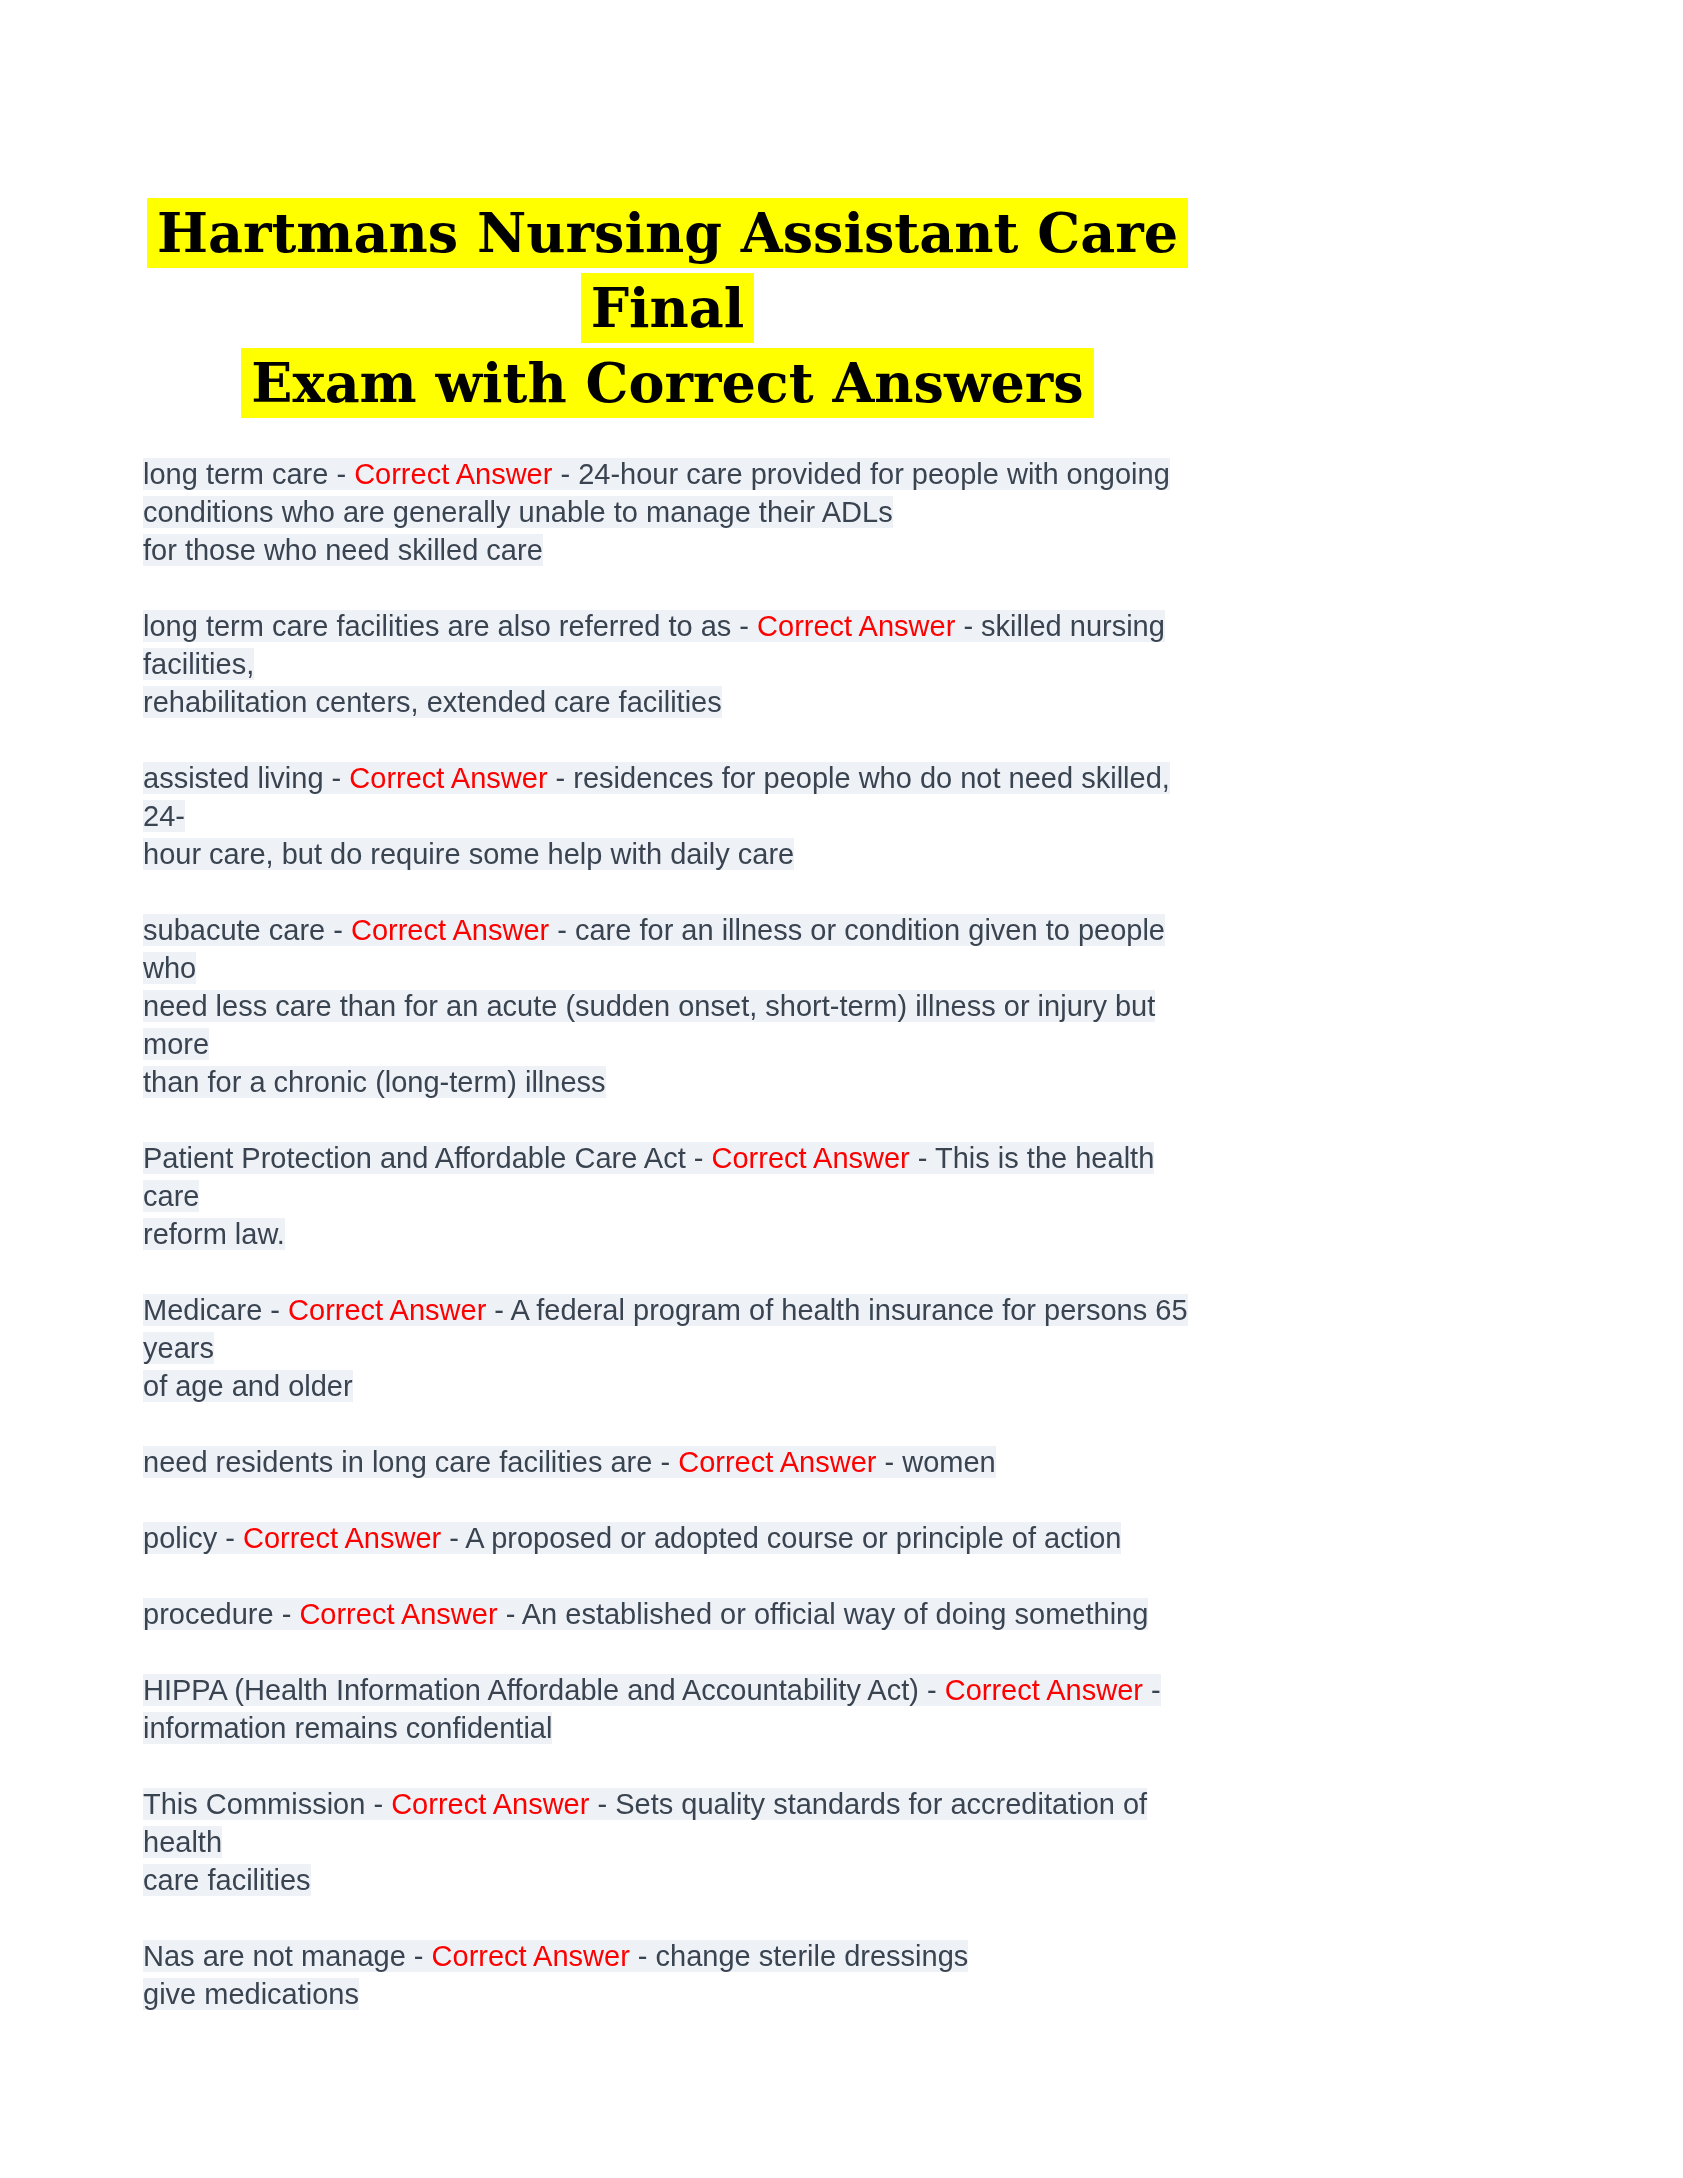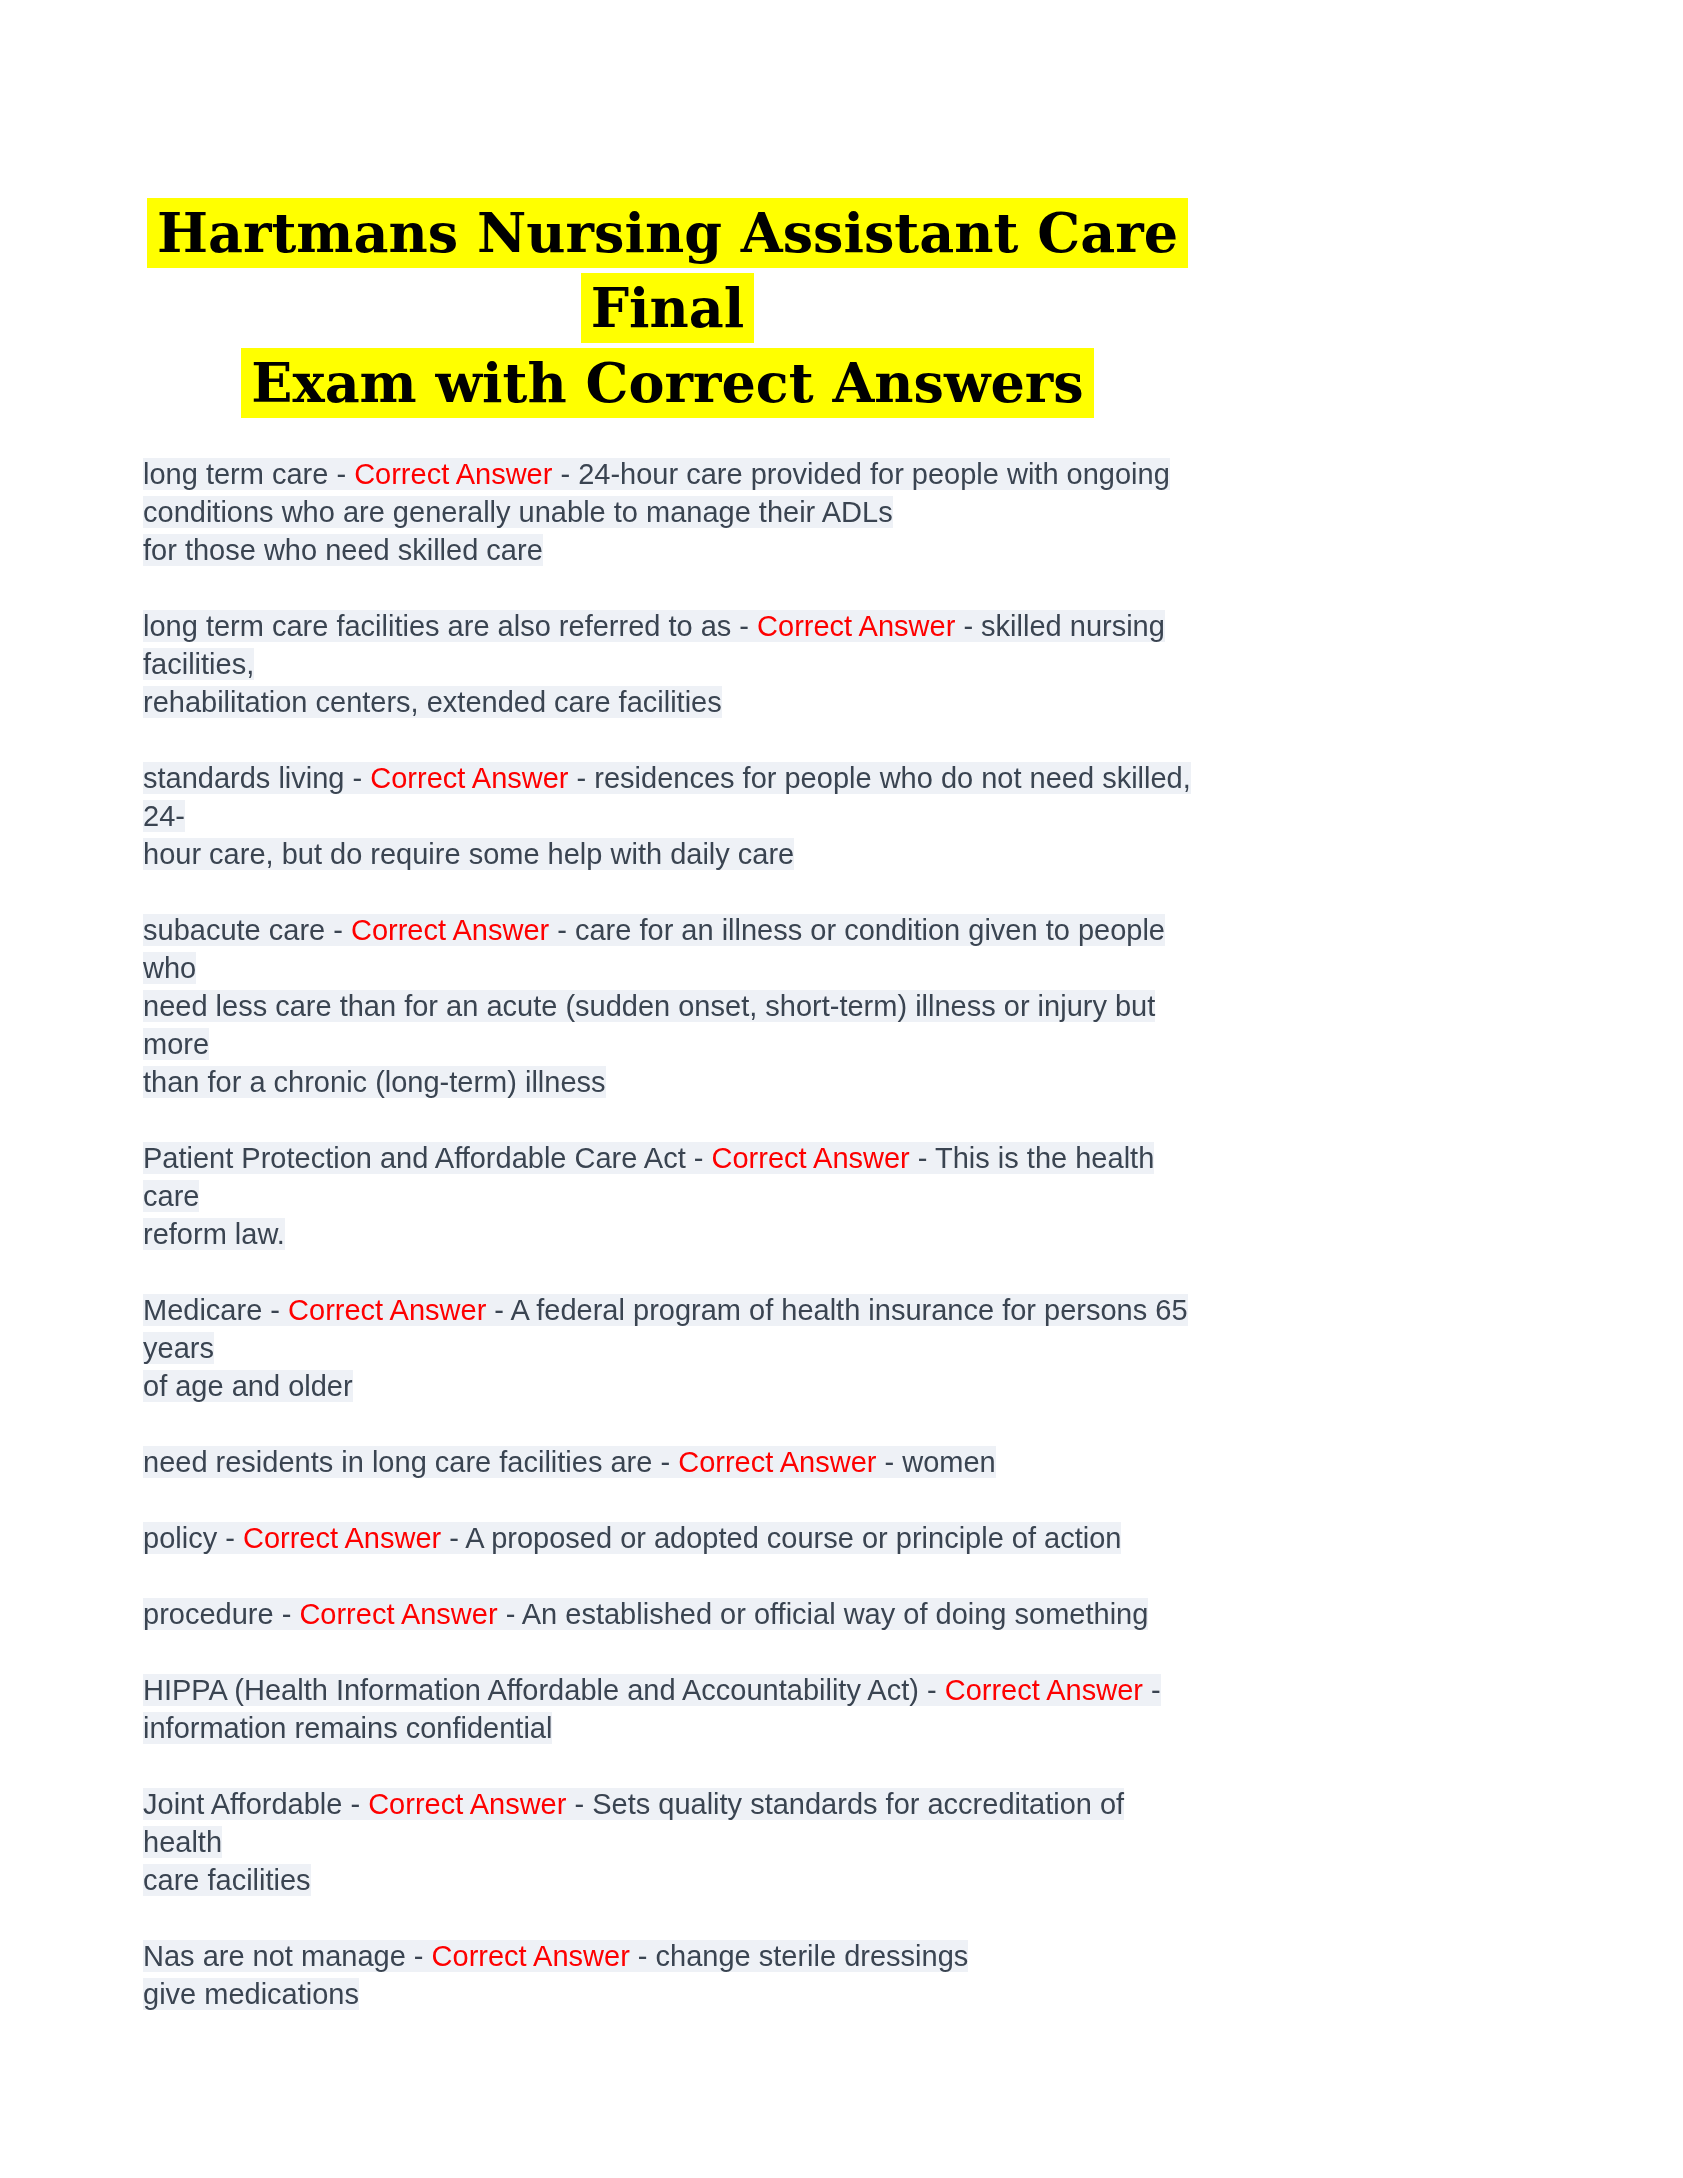--- a/index.html
+++ b/index.html
@@ -65,21 +65,21 @@
   <div>
   <p class="qa"><span class="hl"><span>long term care</span><span> - </span><span class="answer-label">Correct Answer</span><span> - </span><span>24-hour care provided for people with ongoing
 conditions who are generally unable to manage their ADLs
 for those who need skilled care</span></span></p>
 
   <p class="qa"><span class="hl"><span>long term care facilities are also referred to as</span><span> - </span><span class="answer-label">Correct Answer</span><span> - </span><span>skilled nursing
 facilities,
 rehabilitation centers, extended care facilities</span></span></p>
 
 
-  <p class="qa"><span class="hl"><span>standards living</span><span> - </span><span class="answer-label">Correct Answer</span><span> - </span><span>residences for people who do not need skilled, 24-
+  <p class="qa"><span class="hl"><span>assisted living</span><span> - </span><span class="answer-label">Correct Answer</span><span> - </span><span>residences for people who do not need skilled, 24-
 hour care, but do require some help with daily care</span></span></p>
 
   <p class="qa"><span class="hl"><span>subacute care</span><span> - </span><span class="answer-label">Correct Answer</span><span> - </span><span>care for an illness or condition given to people who
 need less care than for an acute (sudden onset, short-term) illness or injury but more
 than for a chronic (long-term) illness</span></span></p>
 
   <p class="qa"><span class="hl"><span>Patient Protection and Affordable Care Act</span><span> - </span><span class="answer-label">Correct Answer</span><span> - </span><span>This is the health care
 reform law.</span></span></p>
 
   <p class="qa"><span class="hl"><span>Medicare</span><span> - </span><span class="answer-label">Correct Answer</span><span> - </span><span>A federal program of health insurance for persons 65 years
@@ -88,20 +88,20 @@
 
   <p class="qa"><span class="hl"><span>need residents in long care facilities are</span><span> - </span><span class="answer-label">Correct Answer</span><span> - </span><span>women</span></span></p>
 
   <p class="qa"><span class="hl"><span>policy</span><span> - </span><span class="answer-label">Correct Answer</span><span> - </span><span>A proposed or adopted course or principle of action</span></span></p>
 
   <p class="qa"><span class="hl"><span>procedure</span><span> - </span><span class="answer-label">Correct Answer</span><span> - </span><span>An established or official way of doing something</span></span></p>
 
   <p class="qa"><span class="hl"><span>HIPPA (Health Information Affordable and Accountability Act)</span><span> - </span><span class="answer-label">Correct Answer</span><span> - </span><span>
 information remains confidential</span></span></p>
 
-  <p class="qa"><span class="hl"><span>Joint Affordable</span><span> - </span><span class="answer-label">Correct Answer</span><span> - </span><span>Sets quality standards for accreditation of health
+  <p class="qa"><span class="hl"><span>This Commission</span><span> - </span><span class="answer-label">Correct Answer</span><span> - </span><span>Sets quality standards for accreditation of health
 care facilities</span></span></p>
 
   <p class="qa"><span class="hl"><span>Nas are not manage</span><span> - </span><span class="answer-label">Correct Answer</span><span> - </span><span>change sterile dressings
 give medications</span></span></p>
 </div>
 </div>
 
 
 </body></html>

